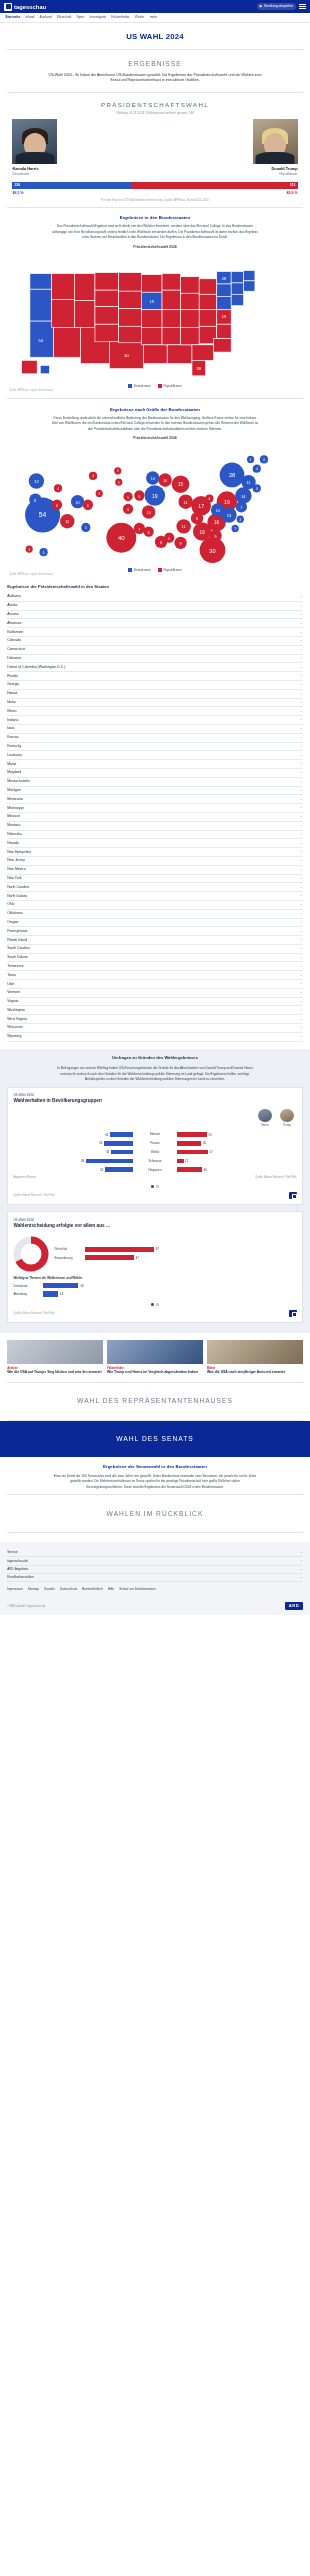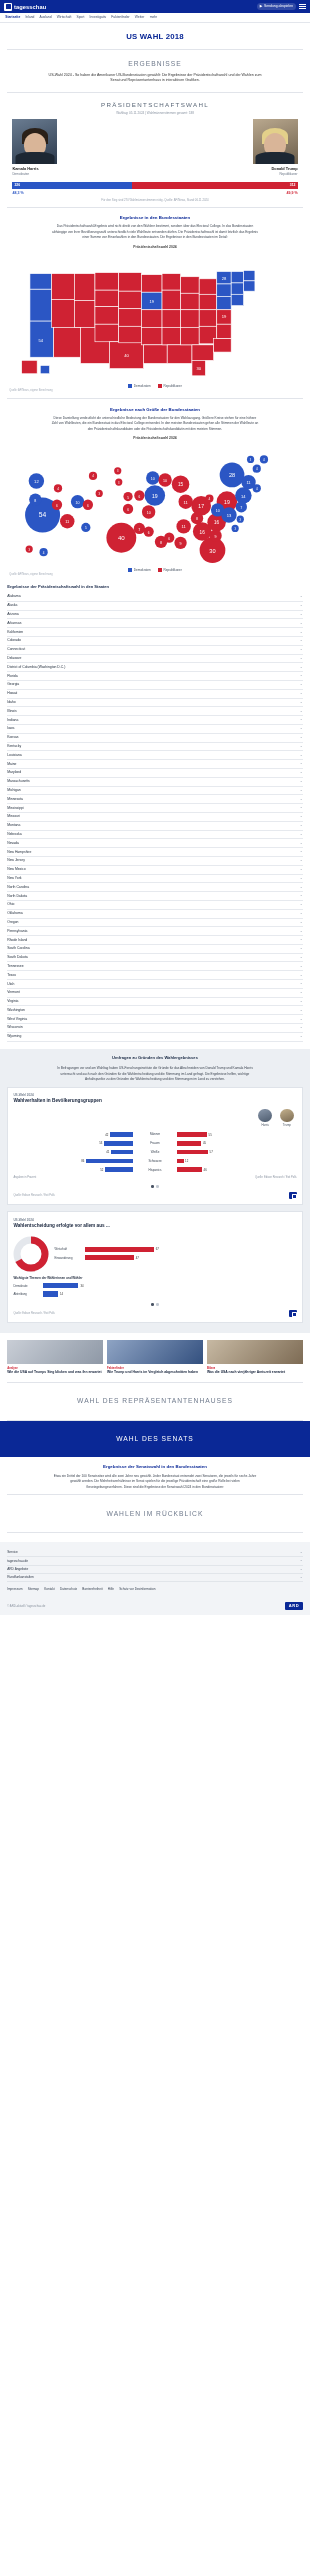--- a/index.html
+++ b/index.html
@@ -298,21 +298,21 @@
   <span class="nav-item">Inland</span>
   <span class="nav-item">Ausland</span>
   <span class="nav-item">Wirtschaft</span>
   <span class="nav-item">Sport</span>
   <span class="nav-item">Investigativ</span>
   <span class="nav-item">Faktenfinder</span>
   <span class="nav-item">Wetter</span>
   <span class="nav-item">mehr</span>
 </div>
 
-<div class="page-title">US WAHL 2018</div>
+<div class="page-title">US WAHL 2024</div>
 <hr class="sep">
 <div class="band-title">ERGEBNISSE</div>
 <div class="lede">US-Wahl 2024 - So haben die Amerikaner US-Bundesstaaten gewählt: Die Ergebnisse der Präsidentschaftswahl und der Wahlen zum Senat und Repräsentantenhaus in interaktiven Grafiken.</div>
 <hr class="sep">
 
 <div class="hero-title">PRÄSIDENTSCHAFTSWAHL</div>
 <div class="hero-sub">Wahltag: 05.11.2024 | Wahlmännerstimmen gesamt: 538</div>
 
 <div class="candidates">
   <div class="cand">

